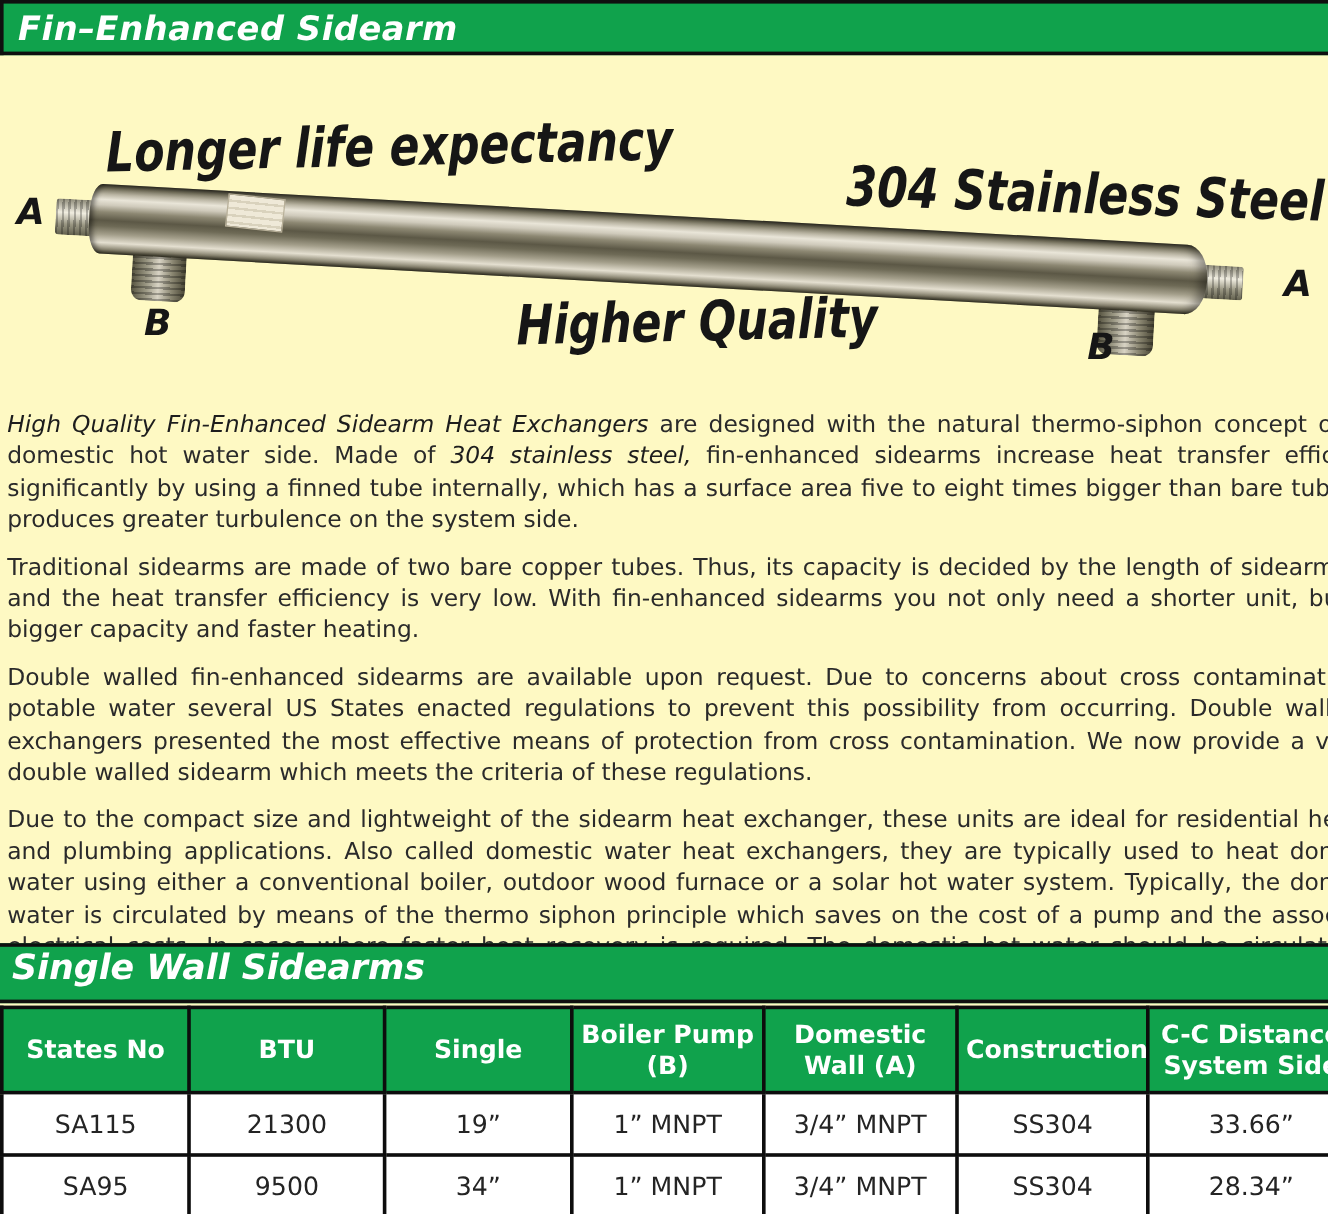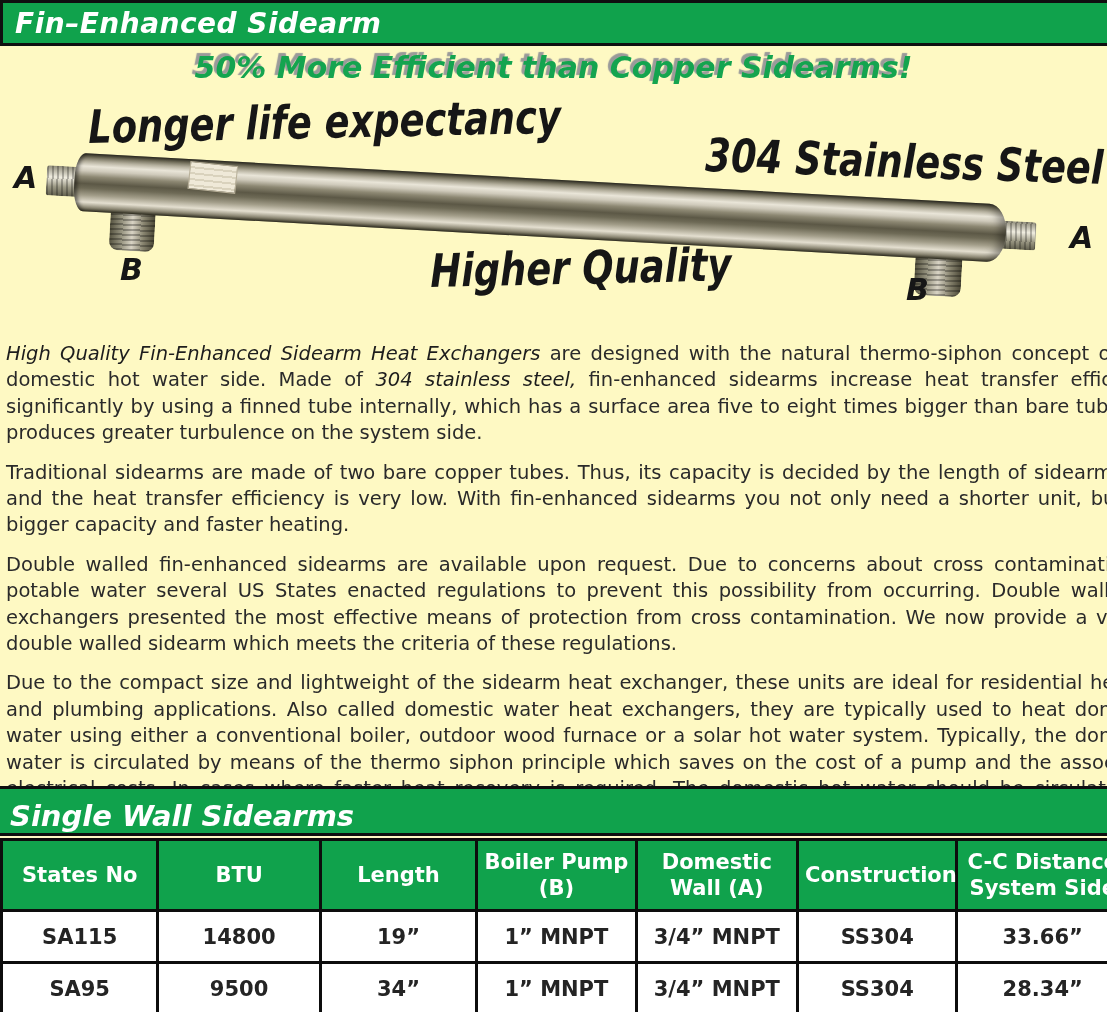--- a/index.html
+++ b/index.html
@@ -80,53 +80,52 @@
     position:absolute;left:6px;top:341px;width:1158px;
     font-size:19.5px;line-height:26.4px;text-align:justify;color:#2a2a2a;
   }
   .copy p{margin:0 0 13px 0;}
   .copy .bi{font-weight:normal;font-style:italic;color:#1d1d1d;}
   
   .section-bar{
     position:absolute;left:0;top:786px;width:1107px;height:44px;
     background:var(--green,#10a24c);
     border-top:3px solid #0f0f0f;border-bottom:3px solid #0f0f0f;
-    display:flex;align-items:flex-end;
+    display:flex;align-items:flex-start;
   }
   .section-bar .title{
     font-style:italic;font-weight:bold;font-size:29px;color:#fff;padding-left:10px;
   }
   
   .spec-table{
     position:absolute;left:0;top:838px;width:1130px;
     border-collapse:collapse;table-layout:fixed;
   }
   .spec-table th,.spec-table td{
     border:3px solid #0d0d0d;text-align:center;vertical-align:middle;
   }
   .spec-table th{
     background:var(--green,#10a24c);color:#fff;font-weight:bold;font-size:21px;
     height:64px;padding:2px 6px;line-height:1.25;
   }
   .spec-table td{
-    background:#fff;color:#242424;font-size:21px;height:49px;padding:0 4px;font-weight:bold;
+    background:#fff;color:#242424;font-size:21px;height:49px;padding:0 4px;
   }
   .c0{width:155px}.c1{width:161px}.c2{width:155px}.c3{width:158px}
   .c4{width:160px}.c5{width:158px}.c6{width:170px}
 </style>
 </head>
 <body>
 
 <div class="page">
 
   <div class="top-bar">
     <span class="title">Fin–Enhanced Sidearm</span>
   </div>
 
-  <div class="hero-headline">50% More Efficient than Copper Sidearms!</div>
 
   <div class="photo">
     <div class="tube-assembly">
       <div class="tube-body"></div>
       <div class="sticker"></div>
       <div class="nipple nipple-a-left"></div>
       <div class="nipple nipple-a-right"></div>
       <div class="port-b port-b-left"></div>
       <div class="port-b port-b-right"></div>
     </div>
@@ -159,31 +158,31 @@
         <col class="c2">
         <col class="c3">
       <col class="c4">
         <col class="c5">
         <col class="c6">
     </colgroup>
     <thead>
       <tr>
         <th>States No</th>
         <th>BTU</th>
-        <th>Length</th>
+        <th>Single</th>
         <th>Boiler Pump (B)</th>
         <th>Domestic Wall (A)</th>
         <th>Construction</th>
         <th>C-C Distance System Side</th>
       </tr>
     </thead>
     <tbody>
       <tr>
         <td>SA115</td>
-        <td>14800</td>
+        <td>21300</td>
         <td>19”</td>
         <td>1” MNPT</td>
         <td>3/4” MNPT</td>
         <td>SS304</td>
         <td>33.66”</td>
       </tr>
       <tr>
         <td>SA95</td>
         <td>9500</td>
         <td>34”</td>

